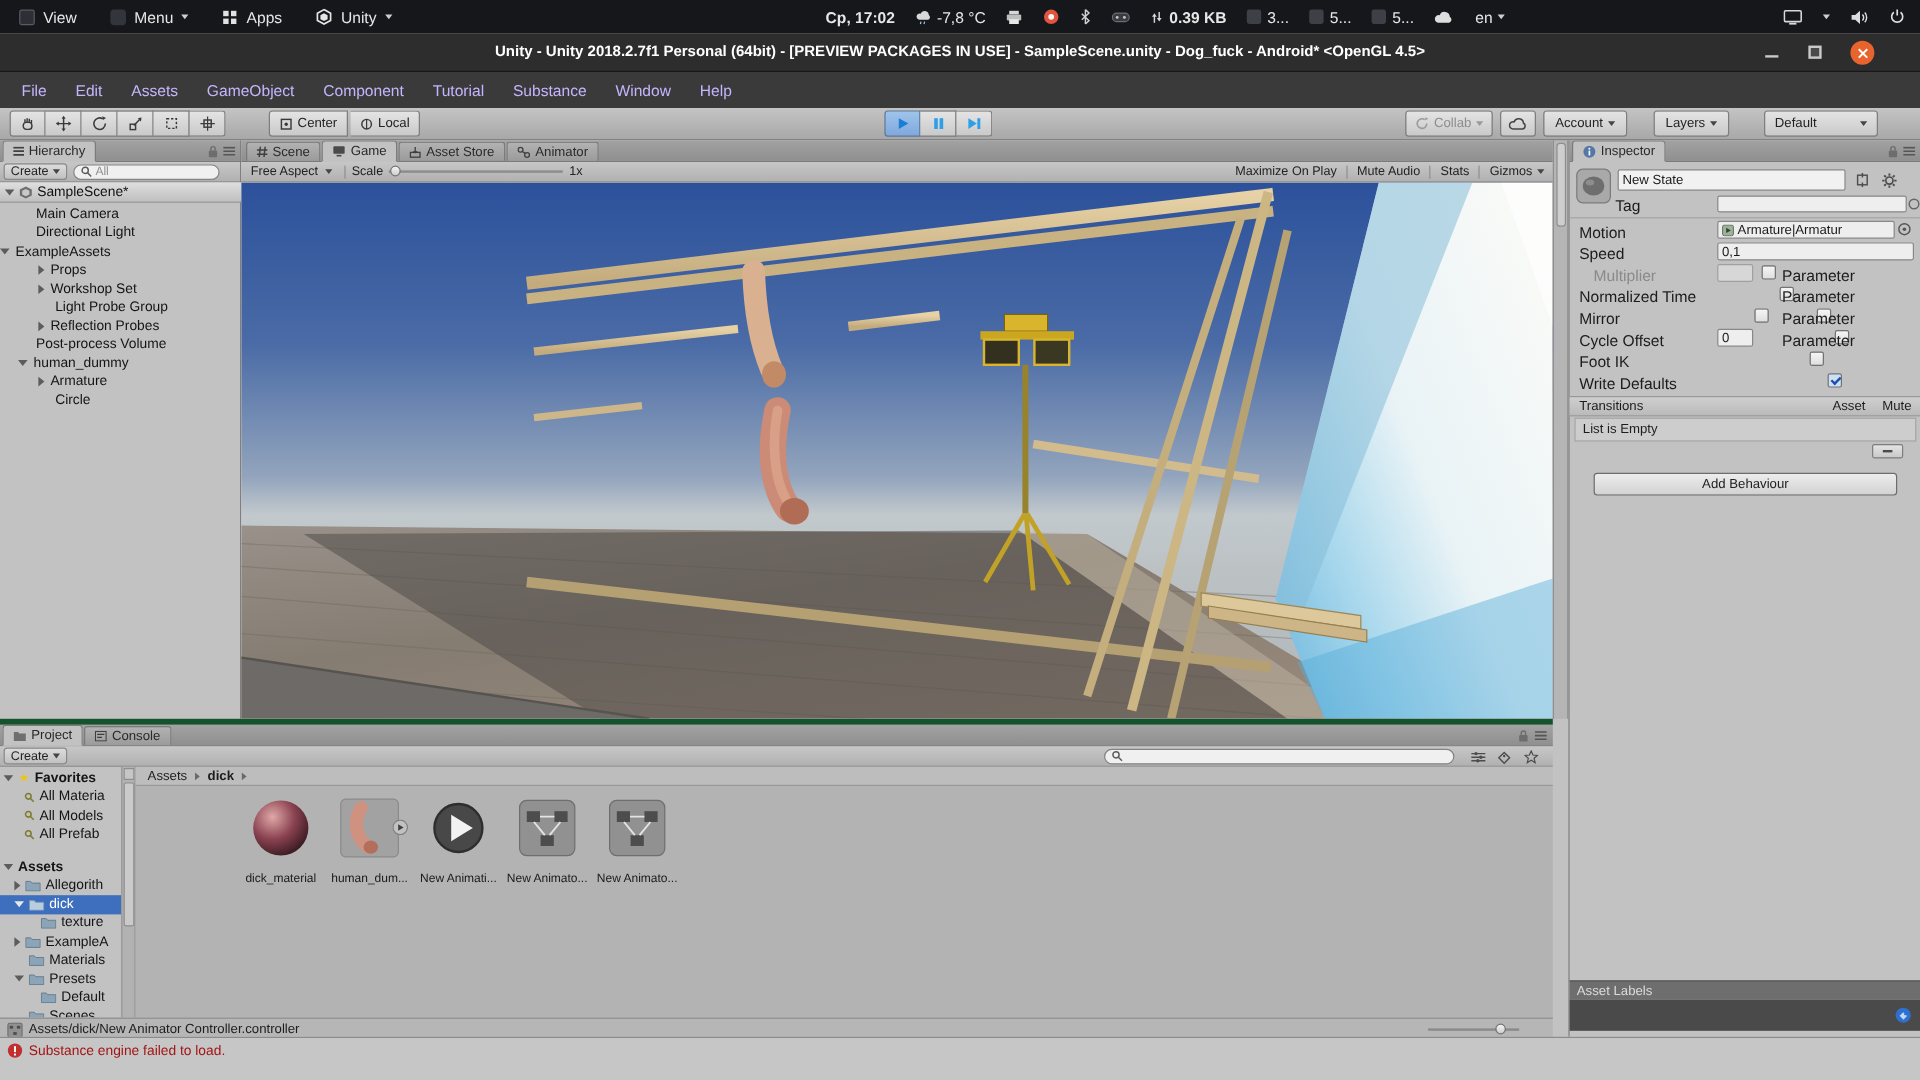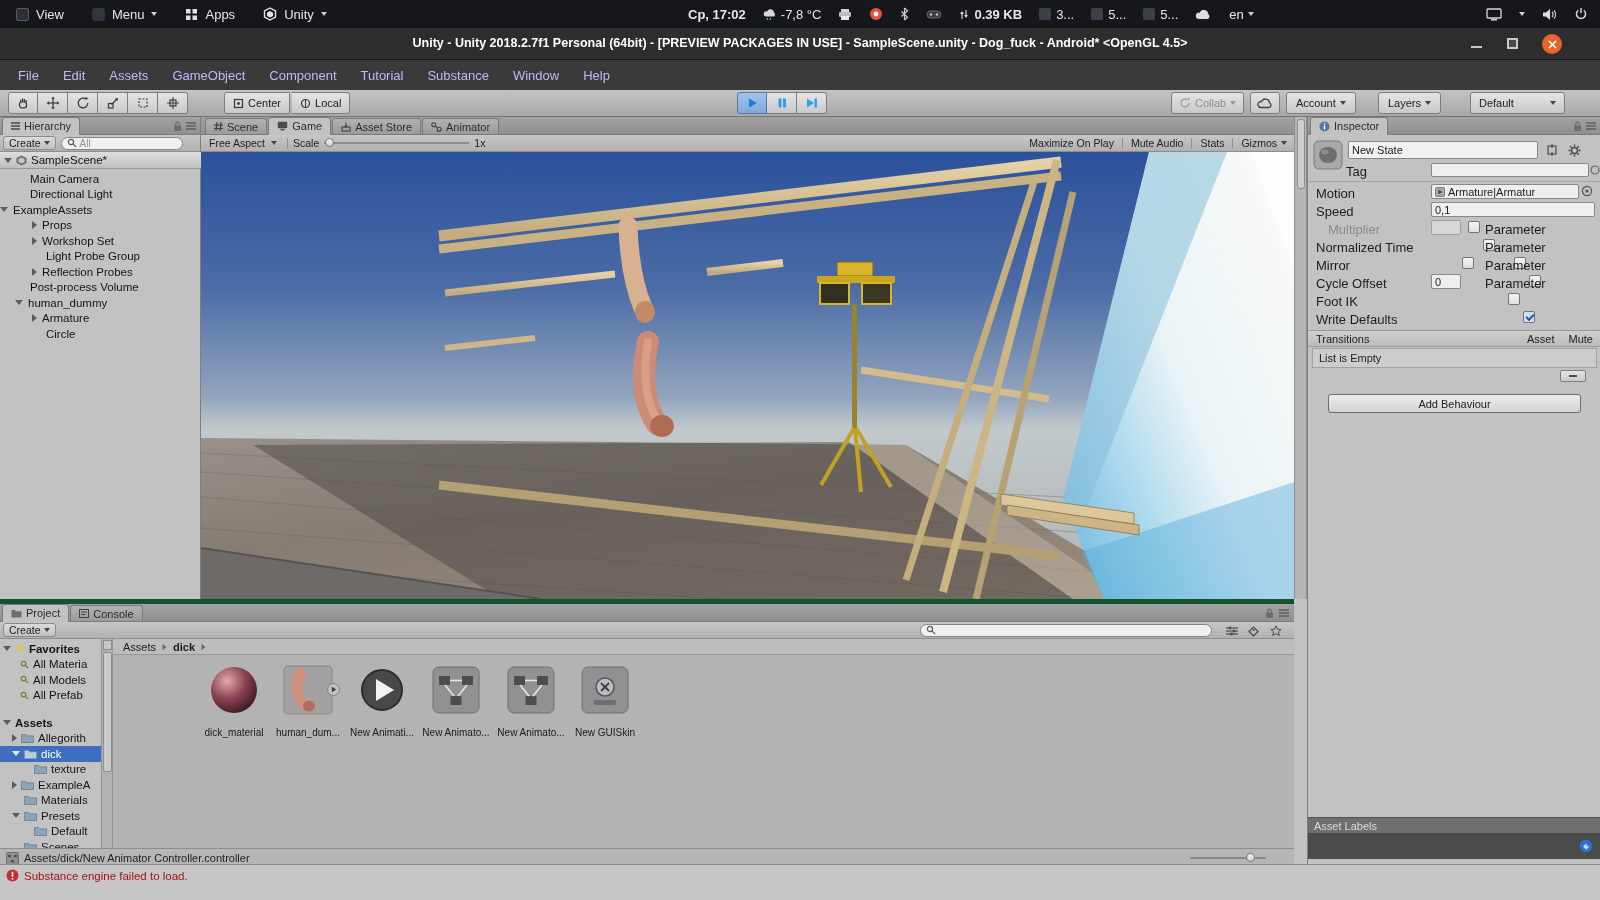--- a/index.html
+++ b/index.html
@@ -913,30 +913,20 @@
             <rect x="19.5" y="31" width="11" height="9" fill="#4d4d4d"></rect>
           <g stroke="#e4e4e4" stroke-width="1.6">
               <line x1="19" y1="15.5" x2="31" y2="15.5"></line>
               <line x1="14" y1="20" x2="23" y2="31"></line>
               <line x1="36" y1="20" x2="27" y2="31"></line>
             </g>
         </svg>
         <span class="gridlabel" style="left:0;top:64px">New Animato...</span>
       </div>
 
-      <div class="abs" style="left:455px;top:8px;width:74px;height:82px">
-        <svg width="50" height="50" viewBox="0 0 50 50" style="margin:2px auto 0">
-          <rect x="2" y="2" width="46" height="46" rx="6" fill="#919191" stroke="#6e6e6e"></rect>
-          <circle cx="25" cy="22" r="9" fill="#bdbdc5" stroke="#55555e" stroke-width="1.5"></circle>
-          <line x1="21" y1="18" x2="29" y2="26" stroke="#3f3f3f" stroke-width="1.8"></line>
-            <line x1="29" y1="18" x2="21" y2="26" stroke="#3f3f3f" stroke-width="1.8"></line>
-          <rect x="14" y="35" width="22" height="5" rx="2" fill="#6f6f6f"></rect>
-        </svg>
-        <span class="gridlabel" style="left:0;top:64px">New GUISkin</span>
-      </div>
     </div>
 
     <div class="abs flex" style="left:0;top:244px;width:1294px;height:19px;background:#b6b6b6;border-top:1px solid #8d8d8d;padding:0 6px;gap:5px">
       <svg width="13" height="13" viewBox="0 0 50 50">
           <rect x="2" y="2" width="46" height="46" rx="6" fill="#919191" stroke="#5e5e5e" stroke-width="3"></rect>
           <rect x="8" y="11" width="11" height="9" fill="#4d4d4d"></rect>
           <rect x="31" y="11" width="11" height="9" fill="#4d4d4d"></rect>
           <rect x="19.5" y="31" width="11" height="9" fill="#4d4d4d"></rect>
         </svg>
       <span style="font-size:11px">Assets/dick/New Animator Controller.controller</span>

